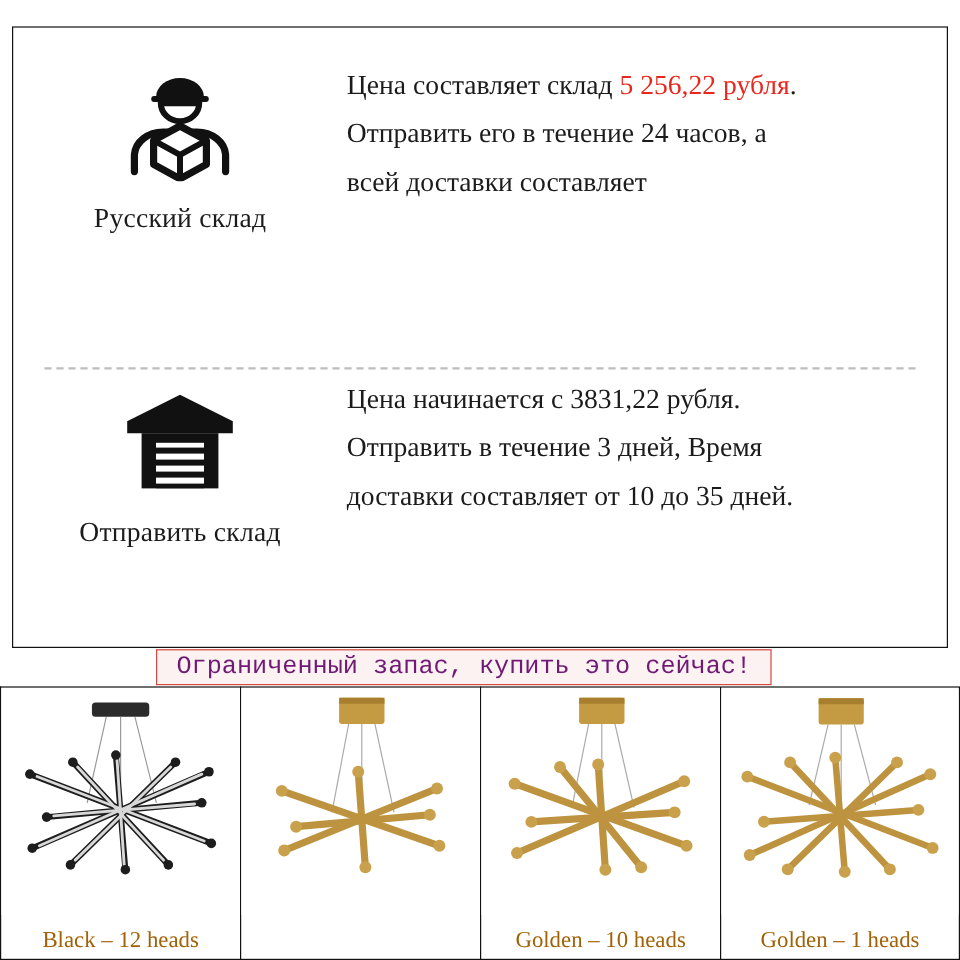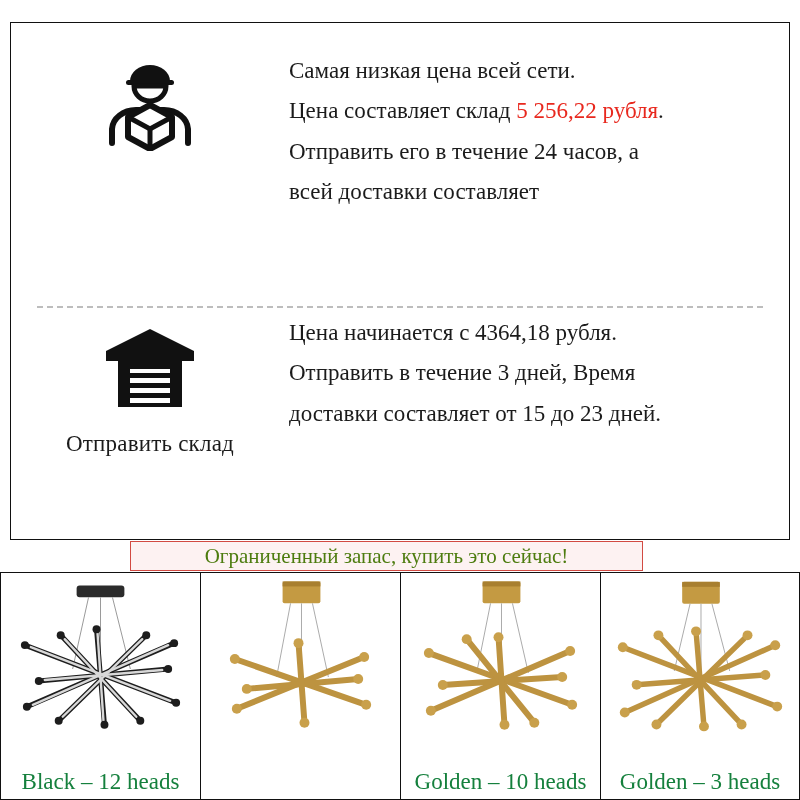--- a/index.html
+++ b/index.html
@@ -73,23 +73,23 @@
   
   .banner {
     position: absolute;
     left: 130px; top: 541px;
     width: 513px; height: 30px;
     border: 1px solid #d24a42;
     background: #fdf2f2;
     display: flex; align-items: center; justify-content: center;
   }
   .banner span {
-    color: #4d7c0f;
+    color: #701a75;
     font-size: 21px;
-    font-family: Liberation Serif, serif;
+    font-family: Liberation Mono, monospace;
     white-space: nowrap;
   }
 
   
   .strip {
     position: absolute;
     left: 0; top: 572px;
     width: 800px; height: 228px;
     display: flex;
   }
@@ -105,22 +105,22 @@
   .cell-img {
     position: absolute;
     left: 0; top: 0;
     width: 100%; height: 190px;
   }
   .cell-label {
     position: absolute;
     left: 0; bottom: 4px;
     width: 100%;
     text-align: center;
-    font-size: 23px;
-    color: #15803d;
+    font-size: 19px;
+    color: #a16207;
     font-family: "Liberation Serif", serif;
     white-space: nowrap;
   }
 </style>
 </head>
 <body>
 
 <div id="page">
 
   <div class="info-panel">
@@ -136,23 +136,23 @@
             <path d="M36 27 a16 15 0 0 0 32 0 z" fill="none" stroke="#111" stroke-width="5"></path>
             <path d="M36 27 h32" stroke="#111" stroke-width="4"></path>
 
             <path d="M14 84 v-14 a24 20 0 0 1 24 -19 h28 a24 20 0 0 1 24 19 v14" fill="none" stroke="#111" stroke-width="6" stroke-linecap="round"></path>
 
             <path d="M52 46 l22 12 v20 l-22 12 l-22 -12 v-20 z" fill="#fff" stroke="#111" stroke-width="6" stroke-linejoin="round"></path>
             <path d="M30 58 l22 12 l22 -12" fill="none" stroke="#111" stroke-width="5"></path>
             <path d="M52 70 v20" fill="none" stroke="#111" stroke-width="5"></path>
           </svg>
         </div>
+        <div class="icon-caption">Русский склад</div>
       </div>
       <div class="text-col">
-        <p>Самая низкая цена всей сети.</p>
         <p><span>Цена составляет склад </span><span class="price-red">5 256,22 рубля</span><span>.</span></p>
         <p>Отправить его в течение 24 часов, а</p>
         <p>всей доставки составляет</p>
       </div>
     </div>
 
     <div class="divider"></div>
 
     <div class="info-row row-warehouse-cn">
       <div class="icon-col">
@@ -167,23 +167,23 @@
 
             <rect x="30" y="48" width="40" height="5" fill="#111"></rect>
             <rect x="30" y="58" width="40" height="5" fill="#111"></rect>
             <rect x="30" y="68" width="40" height="5" fill="#111"></rect>
             <rect x="30" y="78" width="40" height="4" fill="#111"></rect>
           </svg>
         </div>
         <div class="icon-caption">Отправить склад</div>
       </div>
       <div class="text-col">
-        <p>Цена начинается с 4364,18 рубля.</p>
+        <p>Цена начинается с 3831,22 рубля.</p>
         <p>Отправить в течение 3 дней, Время</p>
-        <p>доставки составляет от 15 до 23 дней.</p>
+        <p>доставки составляет от 10 до 35 дней.</p>
       </div>
     </div>
   </div>
 
   <div class="banner">
     <span>Ограниченный запас, купить это сейчас!</span>
   </div>
 
   <div class="strip">
 
@@ -310,17 +310,17 @@
           <circle cx="36" cy="112" r="5"></circle>
             <circle cx="166" cy="102" r="5"></circle>
           <circle cx="58" cy="62" r="5"></circle>
             <circle cx="142" cy="152" r="5"></circle>
           <circle cx="56" cy="152" r="5"></circle>
             <circle cx="148" cy="62" r="5"></circle>
           <circle cx="96" cy="58" r="5"></circle>
             <circle cx="104" cy="154" r="5"></circle>
         </g>
       </svg>
-      <div class="cell-label">Golden – 3 heads</div>
+      <div class="cell-label">Golden – 1 heads</div>
     </div>
 
   </div>
 </div>
 
 </body></html>

